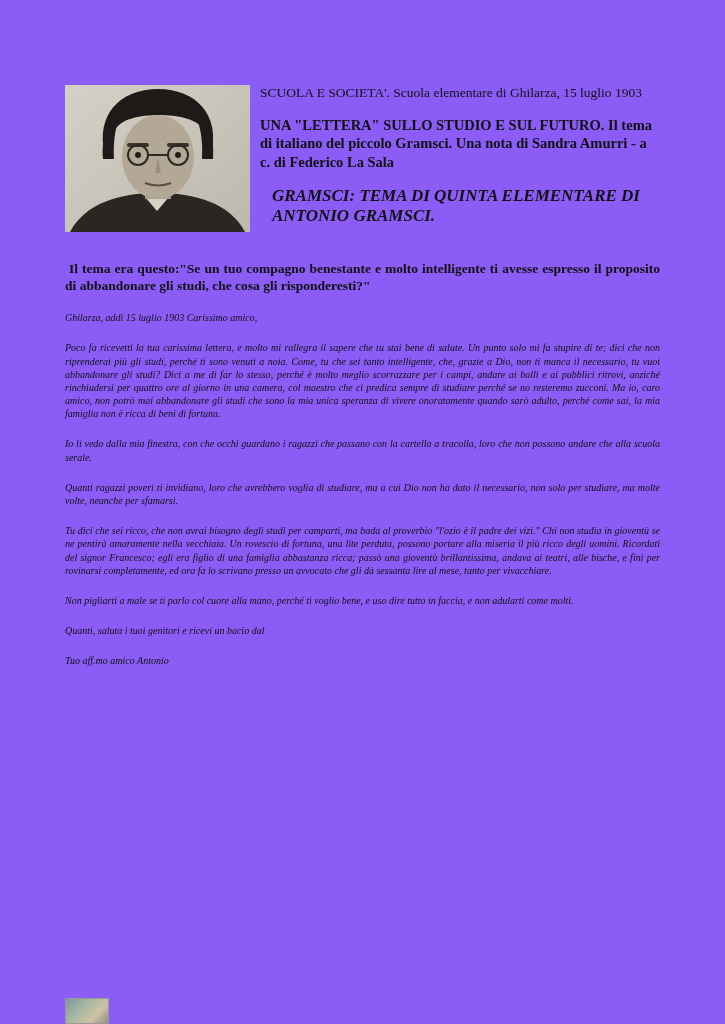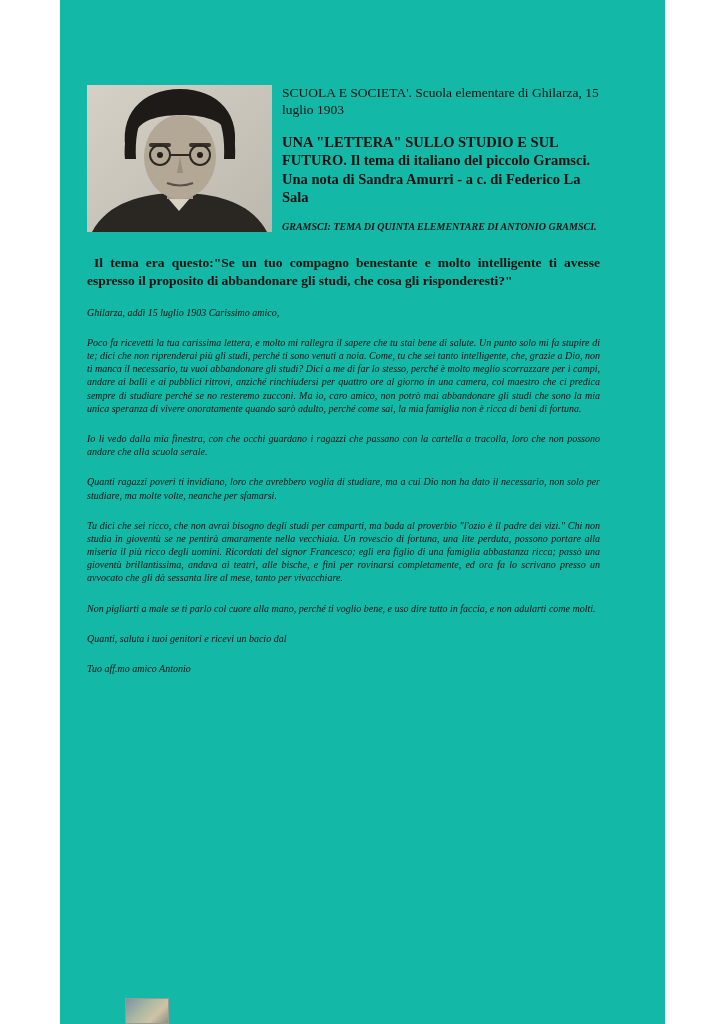--- a/index.html
+++ b/index.html
@@ -2,29 +2,29 @@
 <html><head>
 <meta charset="utf-8">
 <style>
   html, body {
     margin: 0;
     padding: 0;
     background: #ffffff;
   }
   .page {
     position: relative;
-    width: 605px;
+    width: 725px;
     height: 1024px;
     margin: 0 auto;
-    background: #14b8a6;
+    background: #8b5cf6;
     font-family: "Liberation Serif", "DejaVu Serif", serif;
     color: #111111;
     overflow: hidden;
     box-sizing: border-box;
-    padding: 85px 65px 0 27px;
+    padding: 85px 65px 0 65px;
   }
   .header {
     display: flex;
     align-items: flex-start;
   }
   .photo {
     width: 185px;
     height: 147px;
     flex: 0 0 185px;
     margin-right: 8px;
@@ -42,24 +42,24 @@
     margin: 0 0 14px 0;
     font-weight: normal;
   }
   .title {
     font-size: 14.5px;
     line-height: 1.28;
     font-weight: bold;
     margin: 0 0 14px 0;
   }
   .subtitle {
-    font-size: 10px;
+    font-size: 17px;
     font-weight: bold;
     font-style: italic;
-    margin: 0;
+    margin: 12px;
   }
   .body {
     margin-top: 22px;
   }
   .theme {
     font-weight: bold;
     font-size: 13.5px;
     line-height: 1.32;
     text-align: justify;
     margin: 0 0 16px 0;

